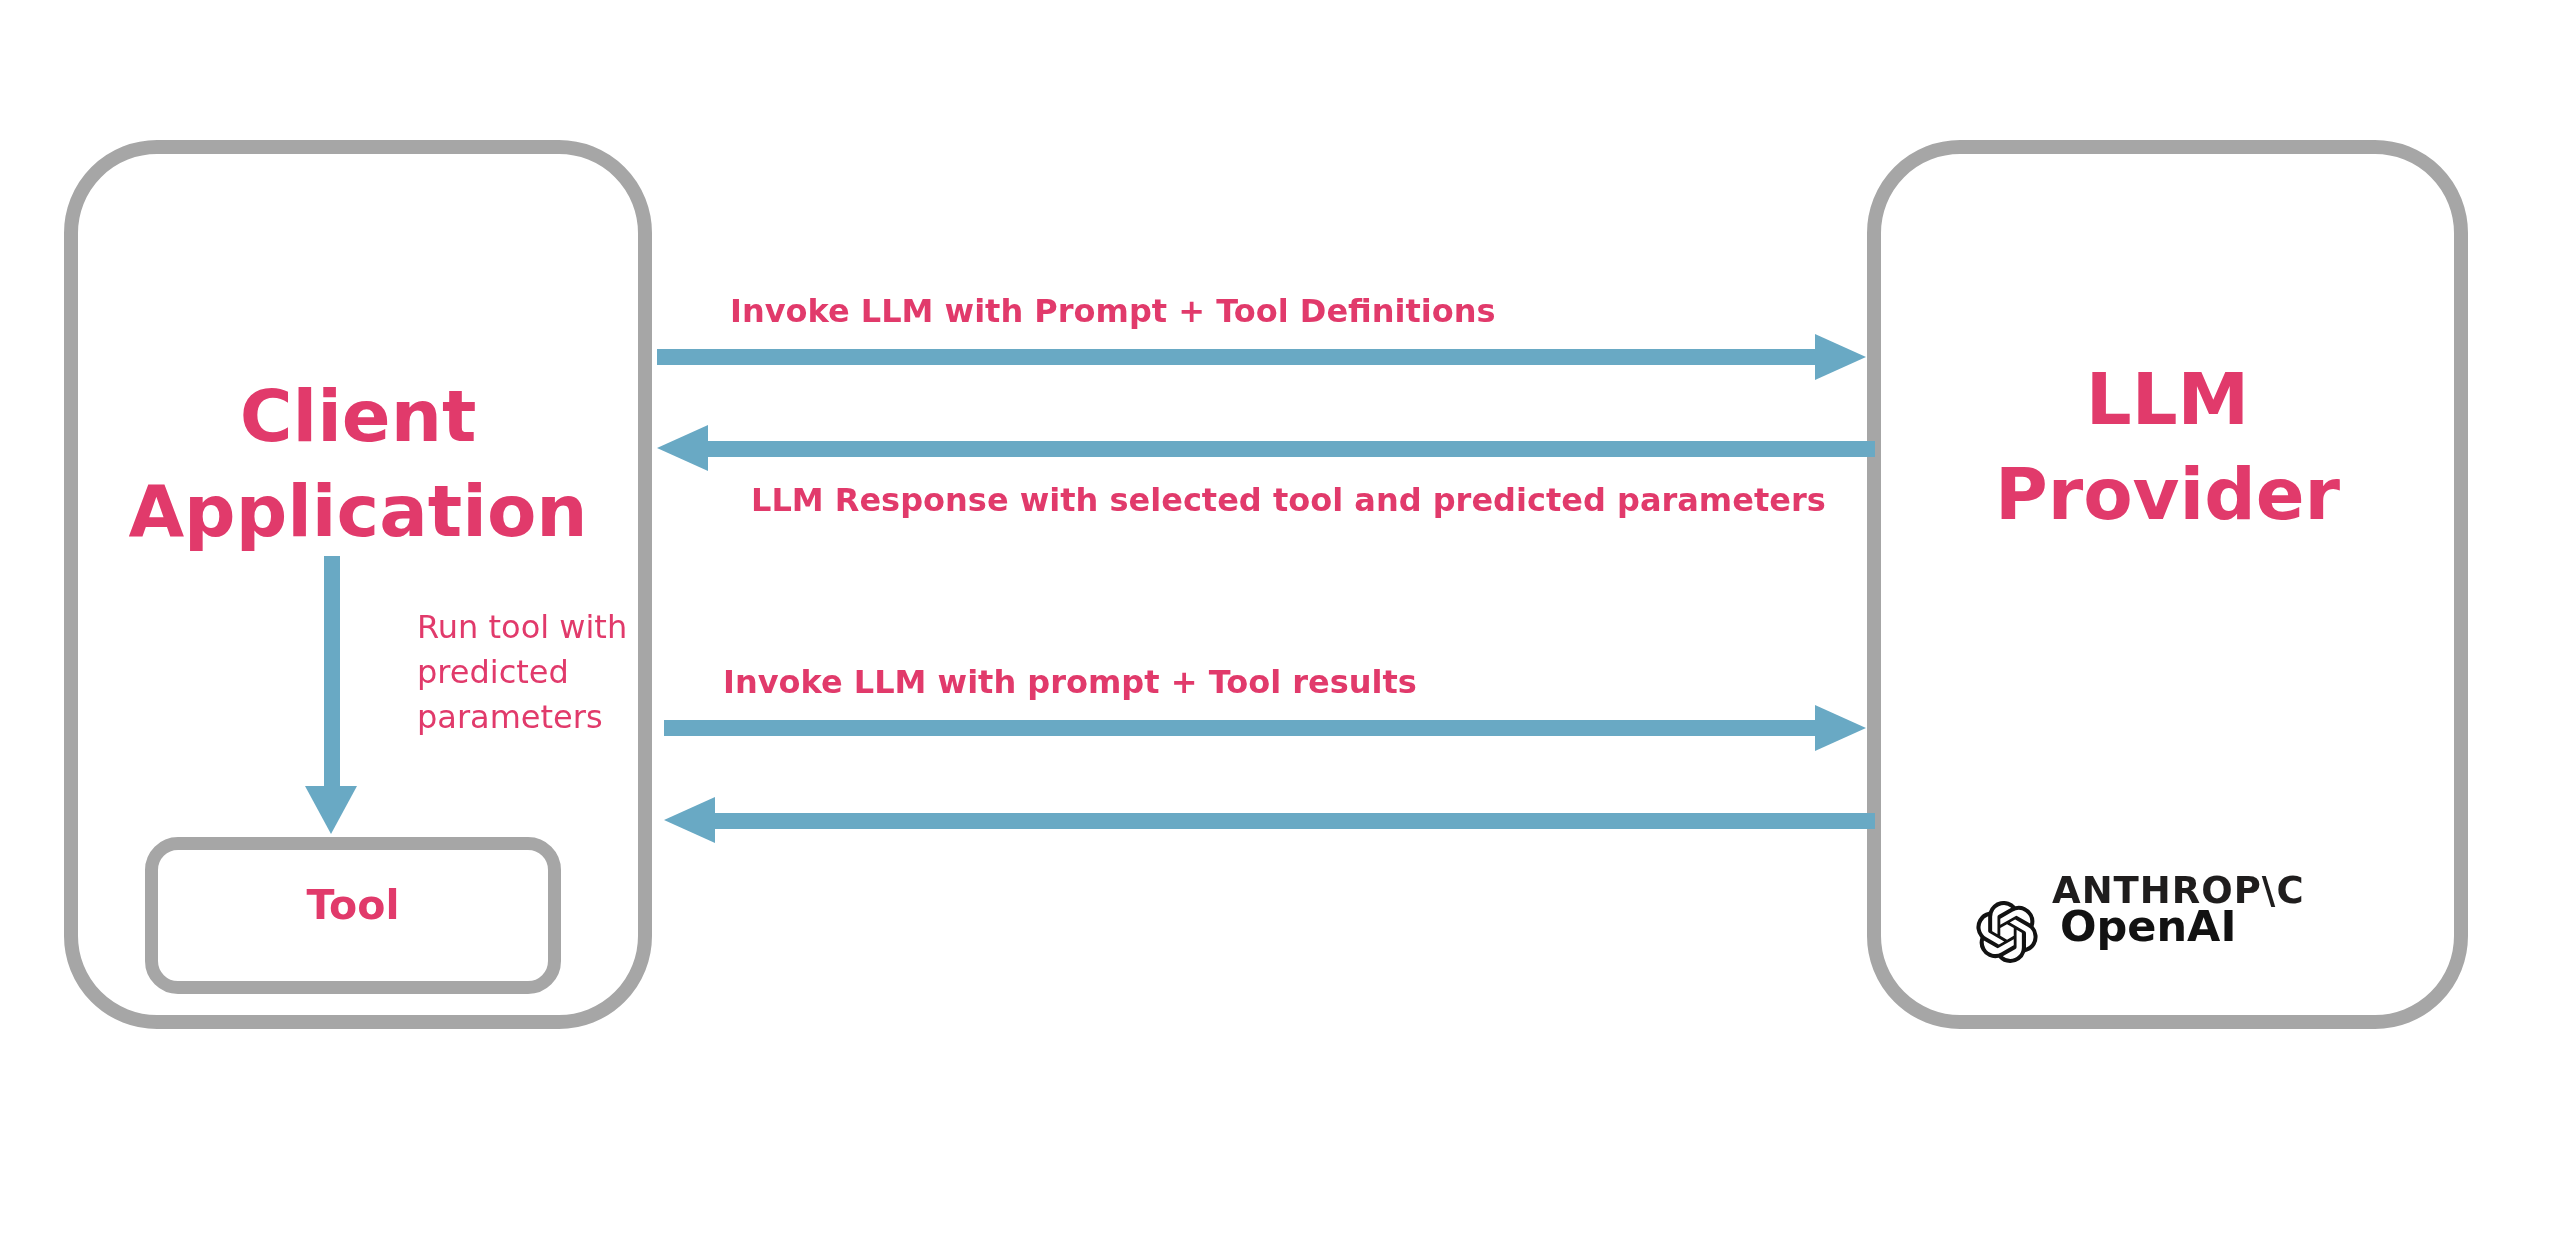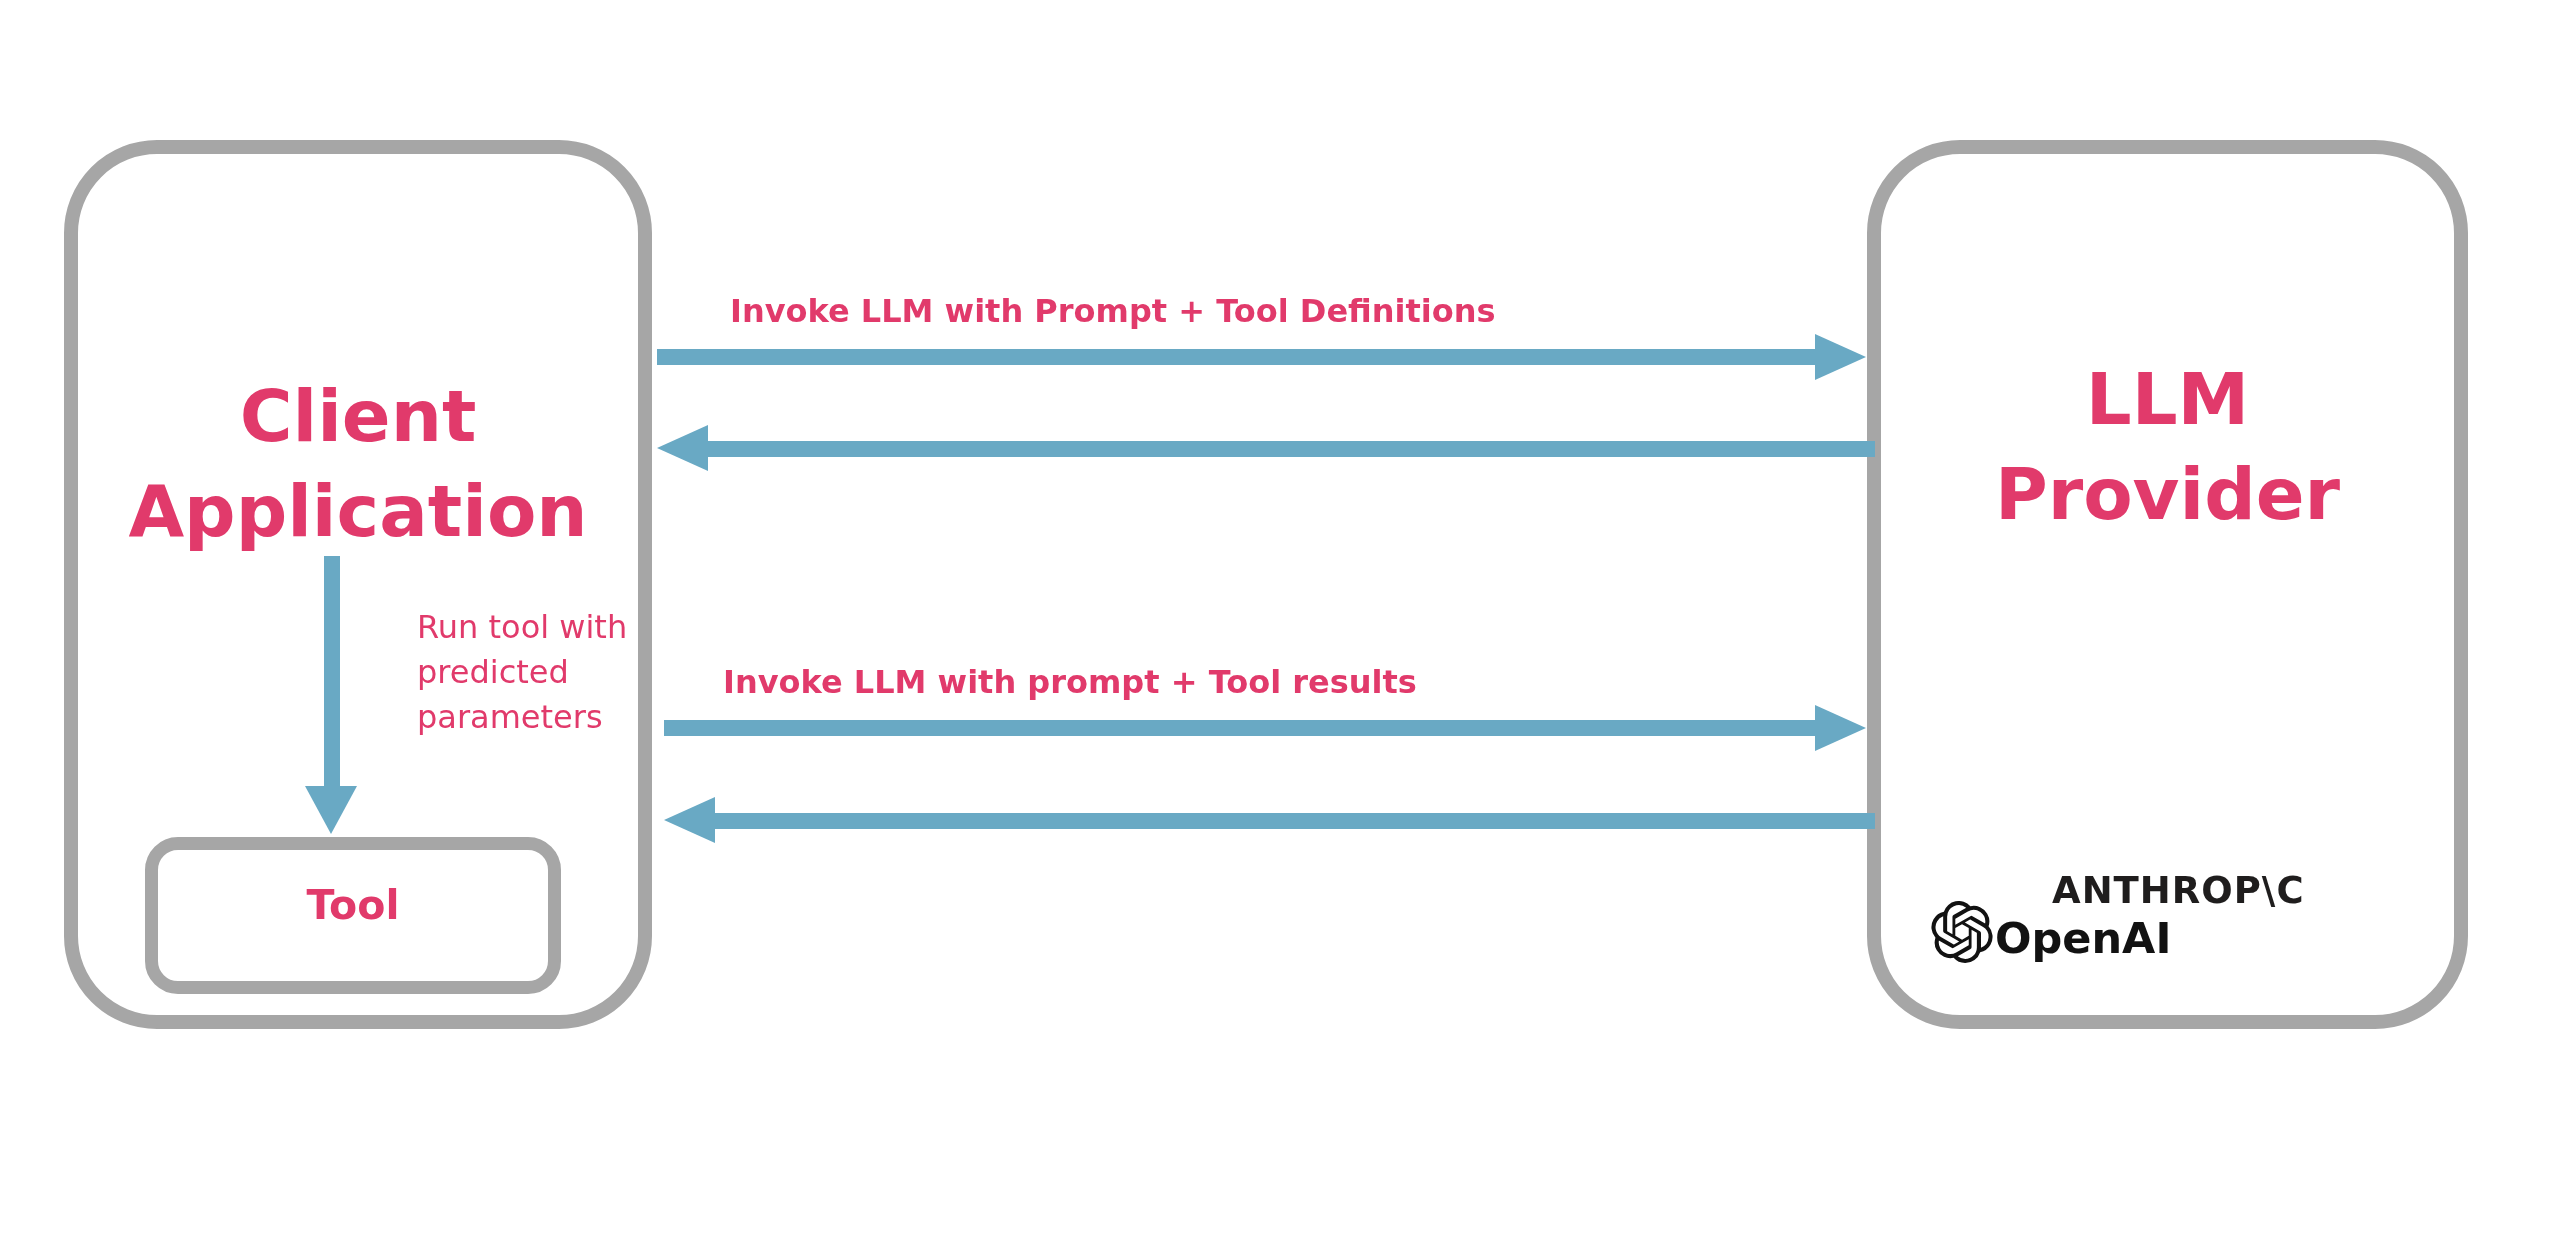--- a/index.html
+++ b/index.html
@@ -43,21 +43,21 @@
   .a2-body{left:707px;top:441px;width:1168px;}
   .a3-body{left:664px;top:720px;width:1152px;}
   .a3-head{left:1815px;top:705px;}
   .a4-head{left:664px;top:797px;}
   .a4-body{left:714px;top:813px;width:1161px;}
 
   .vshaft{position:absolute;left:324px;top:556px;width:16.4px;height:232px;background:var(--blue);}
   .vhead{position:absolute;left:305px;top:786px;width:0;height:0;border-left:26px solid transparent;border-right:26px solid transparent;border-top:48px solid var(--blue);}
 
   .anthropic{position:absolute;left:2052px;top:833px;font-size:37px;font-weight:700;letter-spacing:1px;color:var(--dark);margin-top:36px;}
-  .openai-row{position:absolute;left:1931px;top:901px;display:flex;align-items:flex-end;gap:2px;}
+  .openai-row{position:absolute;left:1976px;top:901px;display:flex;align-items:flex-start;gap:22px;}
   .openai-row svg{width:62px;height:62px;display:block;}
   .openai-text{font-size:43px;font-weight:700;color:#121212;letter-spacing:0px;}
 </style>
 </head>
 <body>
 
 <div class="canvas">
 
   <div class="obox box-client"></div>
   <div class="title title-client">Client
@@ -75,20 +75,21 @@
   <div class="obox box-provider"></div>
   <div class="title title-provider">LLM
 Provider</div>
 
   <div class="hlabel l1">Invoke LLM with Prompt + Tool Definitions</div>
   <div class="abody a1-body"></div>
   <div class="ahead ahead-right a1-head"></div>
 
   <div class="ahead ahead-left a2-head"></div>
   <div class="abody a2-body"></div>
+  <div class="hlabel l2">LLM Response with selected tool and predicted parameters</div>
 
   <div class="hlabel l3">Invoke LLM with prompt + Tool results</div>
   <div class="abody a3-body"></div>
   <div class="ahead ahead-right a3-head"></div>
 
   <div class="ahead ahead-left a4-head"></div>
   <div class="abody a4-body"></div>
 
   <div class="anthropic">ANTHROP\C</div>
   <div class="openai-row">

